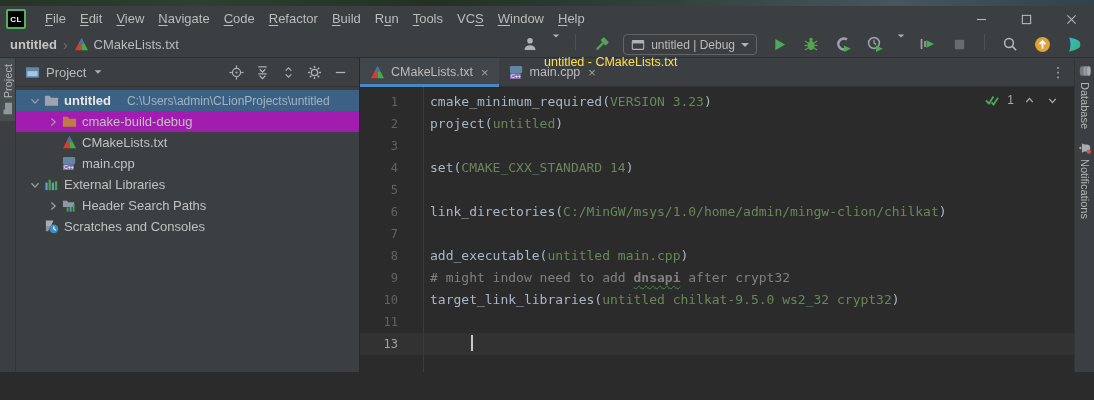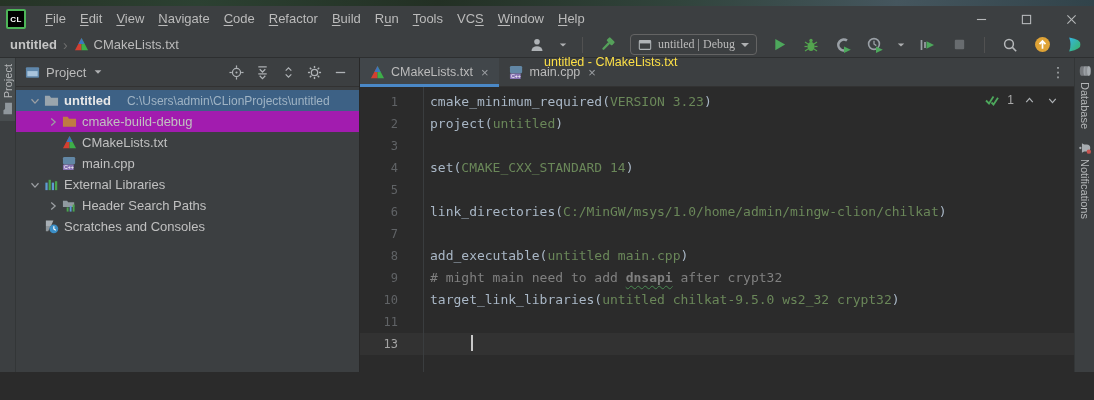--- a/index.html
+++ b/index.html
@@ -21,21 +21,21 @@
   .win-title { position:absolute; left:544px; top:0; line-height:26px; font-size:12.5px; color:#fde047;margin-top:43px; }
   .win-controls { position:absolute; right:0; top:0; height:26px; display:flex; }
   .win-btn { width:45px; height:26px; display:flex; align-items:center; justify-content:center; }
   
   .toolbar { height:26px; display:flex; align-items:center; padding:0 10px;
              border-bottom:1px solid #2d2f30; }
   .crumbs { display:flex; align-items:center; gap:6px; font-size:13px; }
   .crumb-root { font-weight:bold; color:#c5c5c5; }
   .crumb-sep { color:#6e6e6e; font-size:14px; }
   .crumb-file { color:#bbbbbb; display:flex; align-items:center; gap:5px; }
-  .tb-right { margin-left:auto; display:flex; align-items:center; gap:12px;font-family:Liberation Serif, serif; }
+  .tb-right { margin-left:auto; display:flex; gap:12px; }
   .tbtn { width:20px; height:20px; display:flex; align-items:center; justify-content:center; }
   .tb-sep { width:1px; height:16px; background:#515151; margin:0 3px; }
   .run-combo { display:flex; align-items:center; gap:6px; height:21px; padding:0 7px;
                border:1px solid #646464; border-radius:4px; font-size:12px; color:#bbbbbb; }
   .dd-arrow { width:0; height:0; border-left:4px solid transparent; border-right:4px solid transparent;
               border-top:4px solid #aeb0b2; display:inline-block; }
   
   .main { display:flex; height:342px; }
   .stripe { width:16px; background:#3c3f41; position:relative; }
   .stripe.left { border-right:1px solid #333637; }
@@ -498,21 +498,21 @@
         <div class="gutter-line"></div>
         <div id="code-lines">
             <div class="code-line"><span class="ln">1</span><span class="code-text"><span class="tok-code">cmake_minimum_required(</span><span class="tok-arg">VERSION 3.23</span><span class="tok-code">)</span></span></div>
             <div class="code-line"><span class="ln">2</span><span class="code-text"><span class="tok-code">project(</span><span class="tok-arg">untitled</span><span class="tok-code">)</span></span></div>
             <div class="code-line"><span class="ln">3</span><span class="code-text"></span></div>
             <div class="code-line"><span class="ln">4</span><span class="code-text"><span class="tok-code">set(</span><span class="tok-arg">CMAKE_CXX_STANDARD 14</span><span class="tok-code">)</span></span></div>
             <div class="code-line"><span class="ln">5</span><span class="code-text"></span></div>
             <div class="code-line"><span class="ln">6</span><span class="code-text"><span class="tok-code">link_directories(</span><span class="tok-arg">C:/MinGW/msys/1.0/home/admin/mingw-clion/chilkat</span><span class="tok-code">)</span></span></div>
             <div class="code-line"><span class="ln">7</span><span class="code-text"></span></div>
             <div class="code-line"><span class="ln">8</span><span class="code-text"><span class="tok-code">add_executable(</span><span class="tok-arg">untitled main.cpp</span><span class="tok-code">)</span></span></div>
-            <div class="code-line"><span class="ln">9</span><span class="code-text"><span class="tok-com"># might main need to add </span><span class="tok-com typo">dnsapi</span><span class="tok-com"> after crypt32</span></span></div>
+            <div class="code-line"><span class="ln">9</span><span class="code-text"><span class="tok-com"># might indow need to add </span><span class="tok-com typo">dnsapi</span><span class="tok-com"> after crypt32</span></span></div>
             <div class="code-line"><span class="ln">10</span><span class="code-text"><span class="tok-code">target_link_libraries(</span><span class="tok-arg">untitled chilkat-9.5.0 ws2_32 crypt32</span><span class="tok-code">)</span></span></div>
             <div class="code-line"><span class="ln">11</span><span class="code-text"></span></div>
             <div class="code-line current"><span class="ln">13</span><span class="code-text"><span class="caret"></span></span></div>
           </div>
         <div class="inspect-widget">
           <span class="icon">
               <svg width="16" height="16" viewBox="0 0 16 16">
                 <polyline points="2,8.5 5,11.5 9.5,4.5" stroke="#4da85c" stroke-width="1.8" fill="none"></polyline>
                 <polyline points="7.5,10.5 9.5,12.5 14,5.8" stroke="#4da85c" stroke-width="1.8" fill="none"></polyline>
               </svg>

